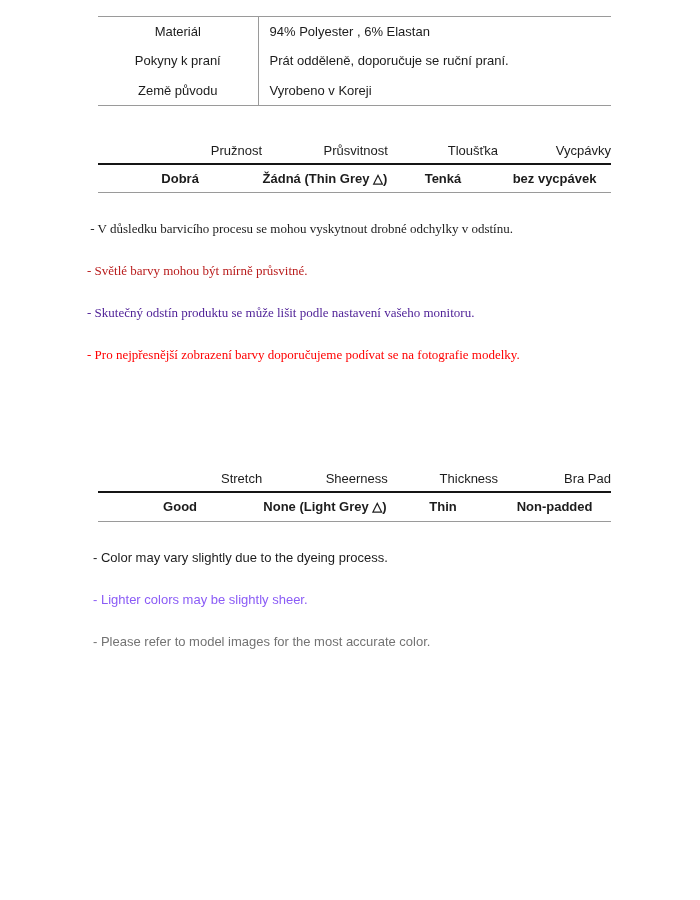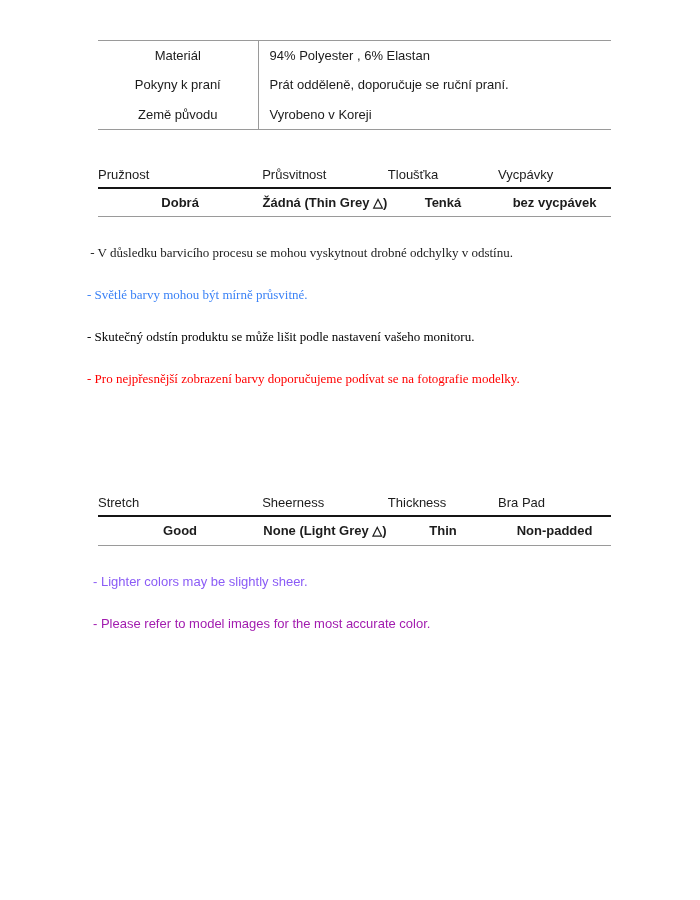--- a/index.html
+++ b/index.html
@@ -9,21 +9,21 @@
     height: 900px;
     background: #ffffff;
     overflow: hidden;
     font-family: "Liberation Sans", sans-serif;
     font-size: 13px;
     color: #1c1c1c;
   }
   .content {
     margin-left: 98px;
     width: 513px;
-    padding-top: 40px;
+    padding-top: 16px;
   }
   section { display: block; }
   .section-en { margin-top: 103px; }
 
   
   table.info-table {
     width: 100%;
     border-collapse: collapse;
     border-top: 1px solid #9a9a9a;
     border-bottom: 1px solid #9a9a9a;
@@ -52,21 +52,21 @@
     margin-top: 32px;
     border-bottom: 1px solid #9a9a9a;
     table-layout: fixed;
   }
   table.spec-table col.c1 { width: 32%; }
   table.spec-table col.c2 { width: 24.5%; }
   table.spec-table col.c3 { width: 21.5%; }
   table.spec-table col.c4 { width: 22%; }
   table.spec-table th {
     font-weight: 400;
-    text-align: left;
+    text-align: right;
     height: 26px;
     padding: 0;
     vertical-align: middle;
     border-bottom: 2px solid #151515;
     white-space: nowrap;
   }
   table.spec-table td {
     text-align: center;
     height: 29px;
     padding: 0;
@@ -129,22 +129,22 @@
           <td>Dobrá</td>
           <td>Žádná (Thin Grey △)</td>
           <td>Tenká</td>
           <td>bez vycpávek</td>
         </tr>
       </tbody>
     </table>
 
     <div class="notes notes-cs">
       <p class="note" style="color: rgb(28, 28, 28);"> - V důsledku barvicího procesu se mohou vyskytnout drobné odchylky v odstínu.</p>
-      <p class="note" style="color: #3b82f6;">- Světlé barvy mohou být mírně průsvitné.</p>
-      <p class="note" style="color: #000000;">- Skutečný odstín produktu se může lišit podle nastavení vašeho monitoru.</p>
+      <p class="note" style="color: #b91c1c;">- Světlé barvy mohou být mírně průsvitné.</p>
+      <p class="note" style="color: #4c1d95;">- Skutečný odstín produktu se může lišit podle nastavení vašeho monitoru.</p>
       <p class="note" style="color: rgb(255, 0, 0);">- Pro nejpřesnější zobrazení barvy doporučujeme podívat se na fotografie modelky.</p>
     </div>
   </section>
 
   <section class="section-en">
 
 
     <table class="spec-table">
       <colgroup>
           <col class="c1">
@@ -164,18 +164,19 @@
         <tr>
           <td>Good</td>
           <td>None (Light Grey △)</td>
           <td>Thin</td>
           <td>Non-padded</td>
         </tr>
       </tbody>
     </table>
 
     <div class="notes notes-en">
+      <p class="note" style="color: rgb(28, 28, 28);">- Color may vary slightly due to the dyeing process.</p>
       <p class="note" style="color: #8b5cf6;">- Lighter colors may be slightly sheer.</p>
-      <p class="note" style="color: #a21caf;">- Please refer to model images for the most accurate color.</p>
+      <p class="note" style="color: #737373;">- Please refer to model images for the most accurate color.</p>
     </div>
   </section>
 
 </div>
 
 </body></html>

